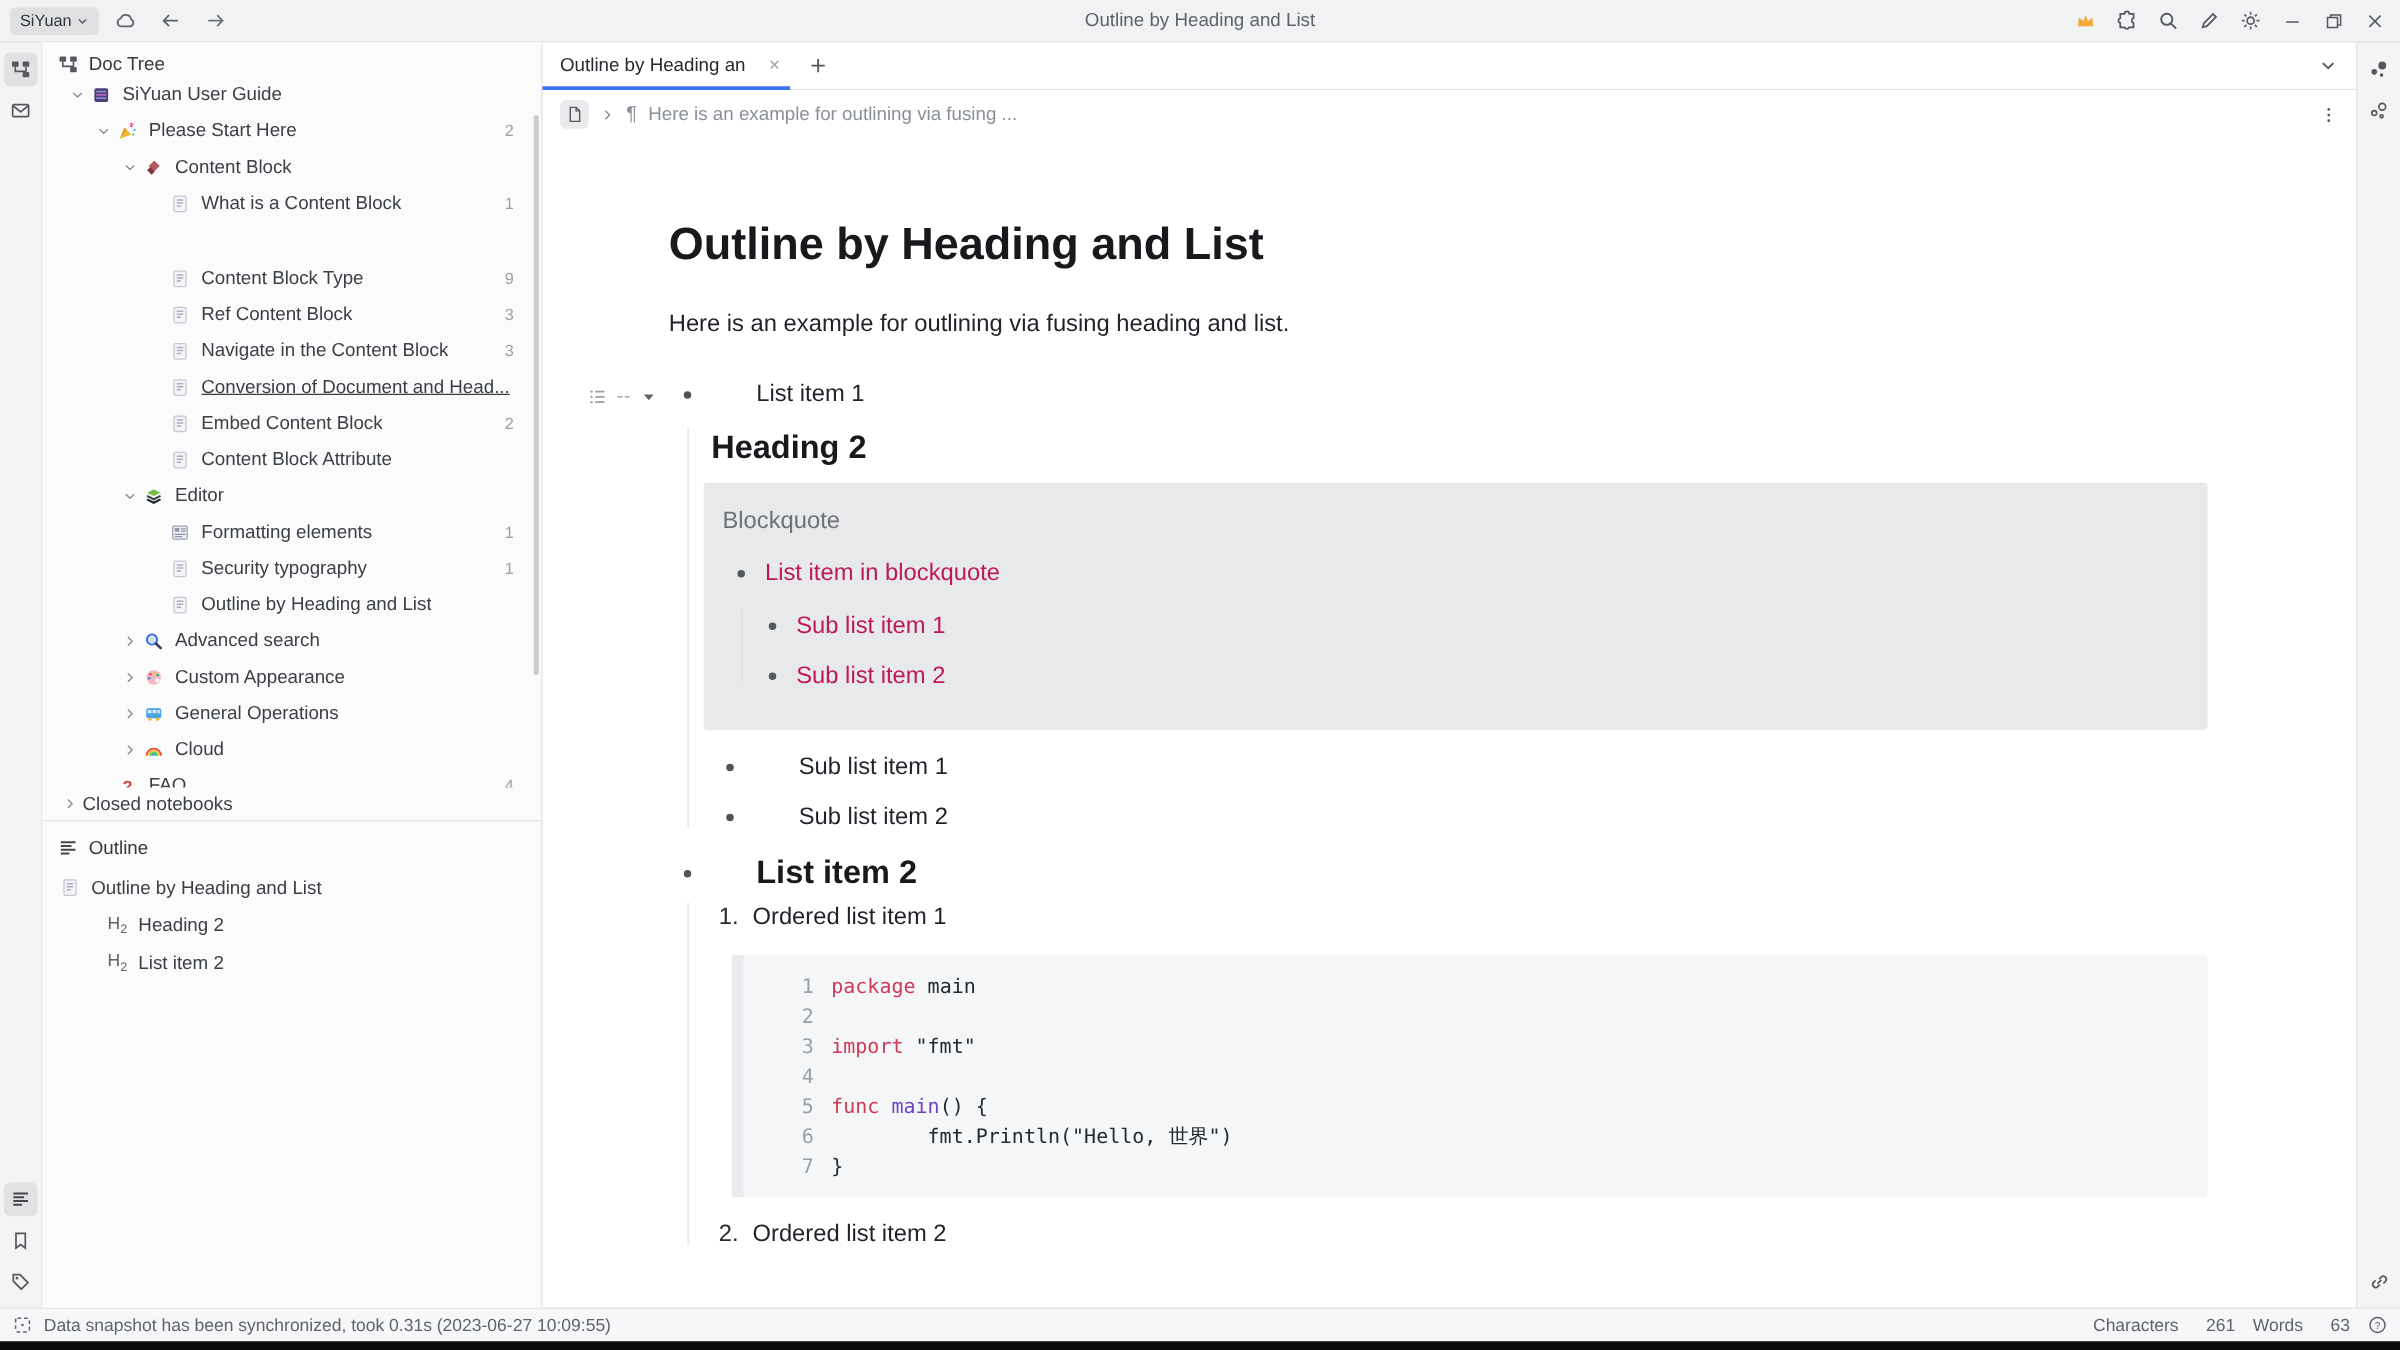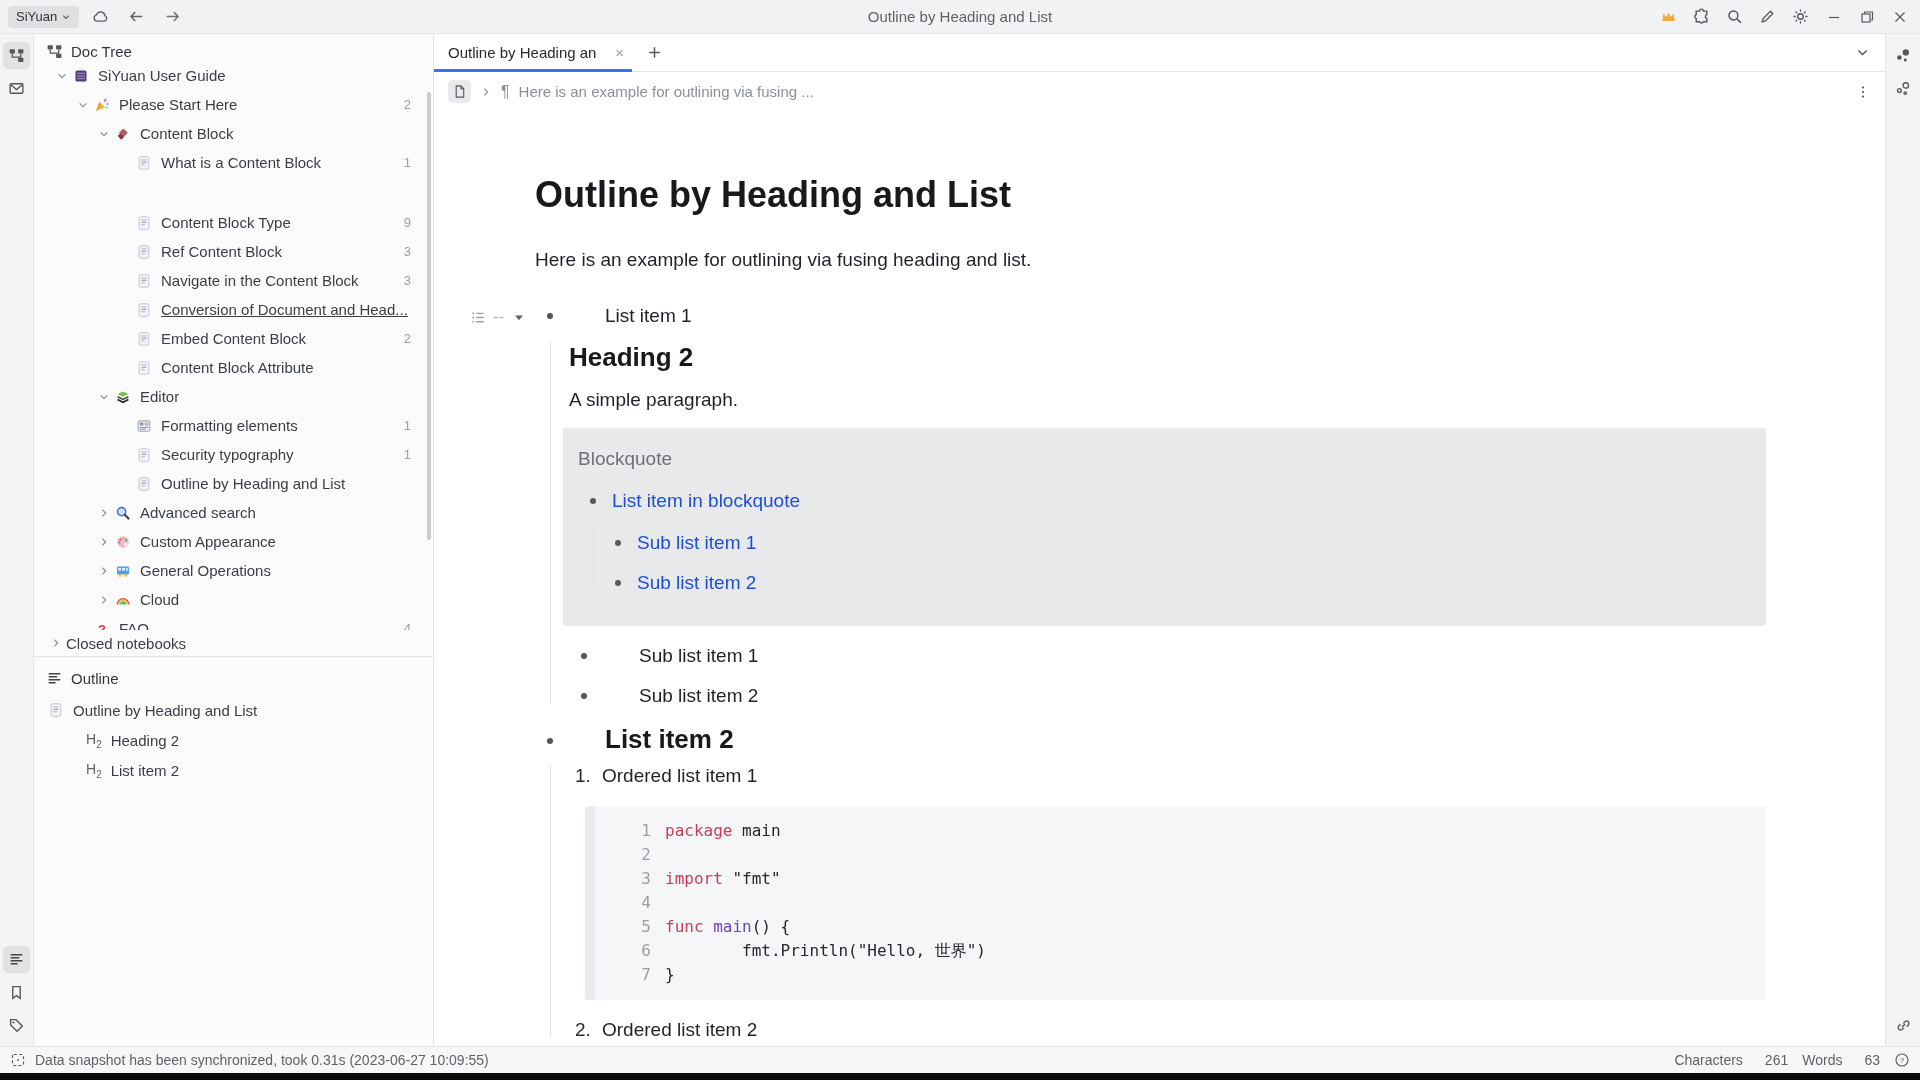--- a/index.html
+++ b/index.html
@@ -83,21 +83,21 @@
   .bullet{width:6px;height:6px;border-radius:50%;background:#50545a;flex:none;
           margin:11px 16px 0 0;}
   .li-children{margin-left:34px;position:relative;}
   .guide::before{content:"";position:absolute;left:-19px;top:2px;bottom:6px;width:1px;background:#e3e4e7;}
   .li-children h2.sec{font-size:26px;font-weight:700;color:#17191c;margin:0 0 12px;line-height:34px;}
   .para{font-size:19px;margin:0 0 14px;line-height:28px;color:#1f2329;}
 
   .bq{background:#e8e9ea;border-radius:3px;padding:18px 20px 16px 15px;margin:0 0 16px -6px;}
   .bq-label{font-size:19px;color:#6e7277;line-height:26px;margin-bottom:16px;}
   .bq-li{display:flex;align-items:flex-start;font-size:19px;line-height:26px;
-         color:#1d4ed8;margin-bottom:16px;padding-left:12px;}
+         color:#be185d;margin-bottom:16px;padding-left:12px;}
   .bq-li .bullet{margin-top:10px;background:#55595f;}
   .bq-sub{margin-left:25px;position:relative;}
   .bq-sub::before{content:"";position:absolute;left:-10px;top:0;bottom:8px;width:1px;background:#dcdddf;}
   .bq-sub .bq-li{margin-bottom:14px;}
 
   .li-row.subrow{margin-bottom:12px;}
   .li-row.h2row{margin-bottom:6px;margin-top:8px;}
   .li-row.h2row .bullet{margin-top:16px;}
   .li-h2{font-size:26px;font-weight:700;color:#17191c;margin:0;line-height:34px;}
 
@@ -663,21 +663,20 @@
                     <path d="M2.8 4.8h10.4L8 11z" fill="#5f6368"></path>
                   </svg>
                 </span>
             </div>
             <span class="bullet"></span>
             <span>List item 1</span>
           </div>
 
           <div class="li-children guide">
             <h2 class="sec">Heading 2</h2>
-            <p class="para">A simple paragraph.</p>
 
             <div class="bq">
               <div class="bq-label">Blockquote</div>
               <div class="bq-li">
                 <span class="bullet"></span>
                 <span>List item in blockquote</span>
               </div>
               <div class="bq-sub">
                 <div class="bq-li">
                   <span class="bullet"></span>

